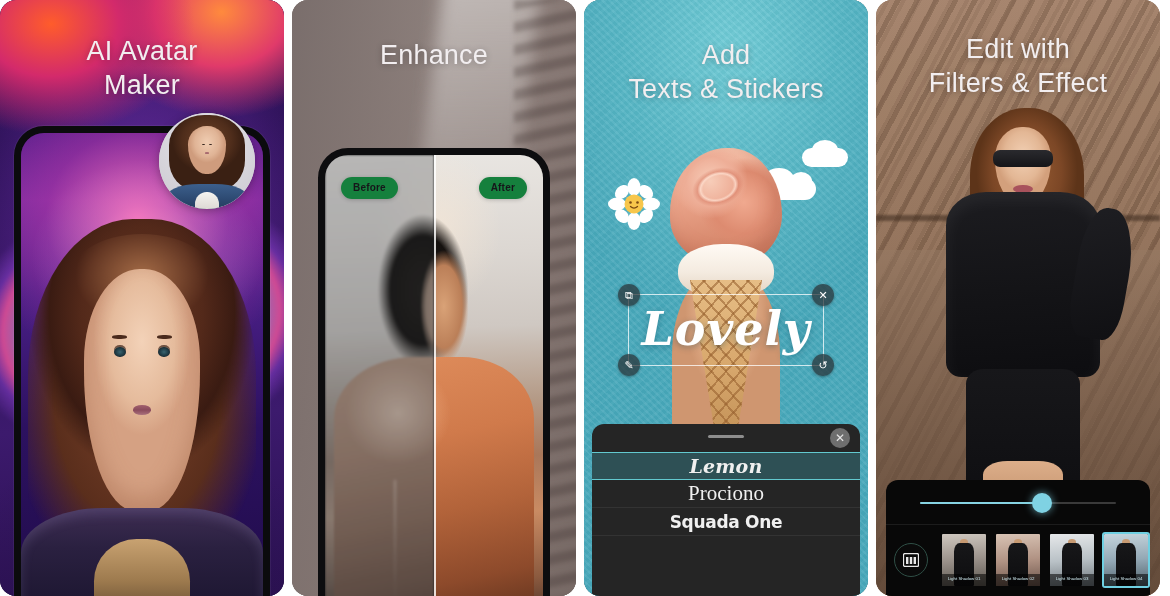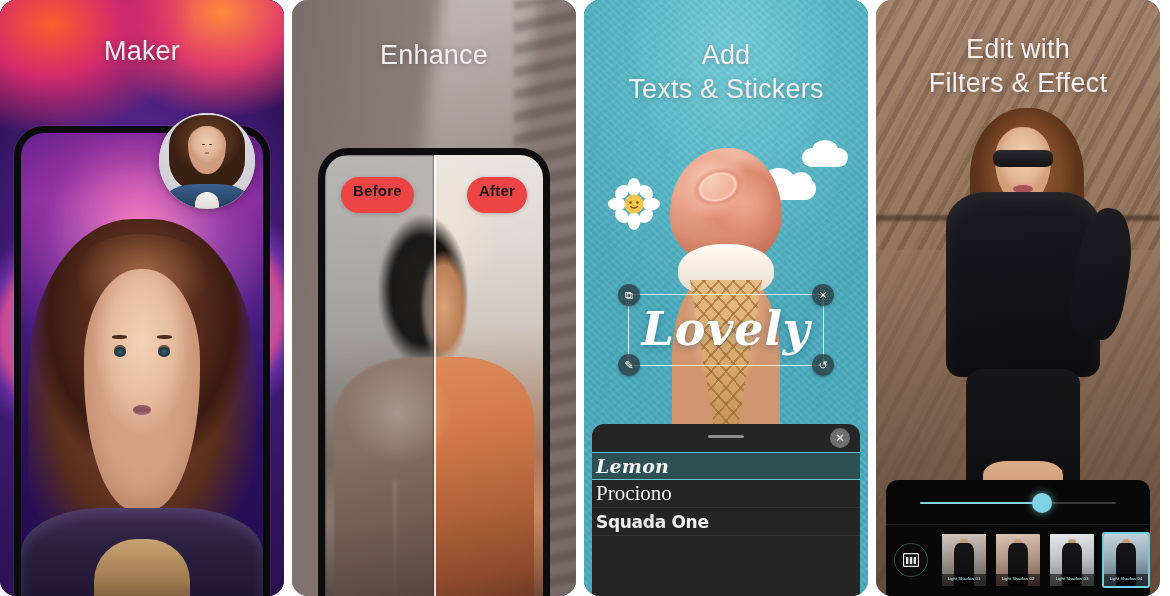--- a/index.html
+++ b/index.html
@@ -269,25 +269,25 @@
     background: linear-gradient(180deg, rgba(255,220,190,.5), rgba(120,60,34,.35));
     filter: blur(1px);
   }
   .p2-divider {
     position:absolute; left:50%; top:0; bottom:0; width:2px;
     background: rgba(255,255,255,.82);
     z-index: 12;
   }
   .p2-chip {
     position:absolute; top:22px;
-    background:#ef4444;
+    background:#15803d;
     color:#16161a;
-    font-size:15px;
+    font-size:10px;
     font-weight:bold;
-    padding:5px 12px 14px;
+    padding:5px 12px 6px;
     border-radius:999px;
     z-index:16;
     box-shadow:0 1px 4px rgba(0,0,0,.2);
     letter-spacing:.2px;
   }
   .p2-chip.before-chip { left:16px; }
   .p2-chip.after-chip  { right:16px; }
 
   
   #panel-texts { background:#000000; }
@@ -409,20 +409,21 @@
     background:#6e6e6e; color:#e6e6e6;
     display:flex; align-items:center; justify-content:center;
     font-size:12px; line-height:1;
   }
   .font-row {
     height: 28px;
     display:flex; align-items:center;
     padding: 0 4px;
     color:#f0f0f0;
     border-bottom: 1px solid #333;
+    justify-content: center;
   }
   .font-row.selected {
     background:#2e5055;
     border: 1px solid #63c9cf;
     border-left:none; border-right:none;
   }
   .fr-lemon    { font-family:"DejaVu Serif", serif; font-weight:bold; font-style:italic; font-size:19px; letter-spacing:.2px; }
   .fr-mogra    { font-family:"DejaVu Serif", serif; font-weight:bold; font-style:italic; font-size:13px; }
   .fr-prociono { font-family:"Liberation Serif", serif; font-weight:normal; font-size:21px; }
   .fr-raleway  { font-family:"Liberation Sans", sans-serif; font-weight:300; font-size:16px; color:#d8d8d8; }
@@ -580,20 +581,21 @@
 
 <div class="gallery">
 
   <div class="panel" id="panel-avatar">
     <div class="p1-bg"></div>
     <div class="p1-vortex"></div>
     <div class="p1-vortex2"></div>
     <div class="p1-vortex3"></div>
 
     <div class="headline" style="top:34px;">
+      <span>AI Avatar</span>
       <span class="l2">Maker</span>
     </div>
 
     <div class="p1-phone">
       <div class="p1-screen">
         <div class="p1-screen-bg"></div>
         <div class="p1-avatar">
           <div class="av-hair">
             <div class="av-hair-hl"></div>
           </div>

